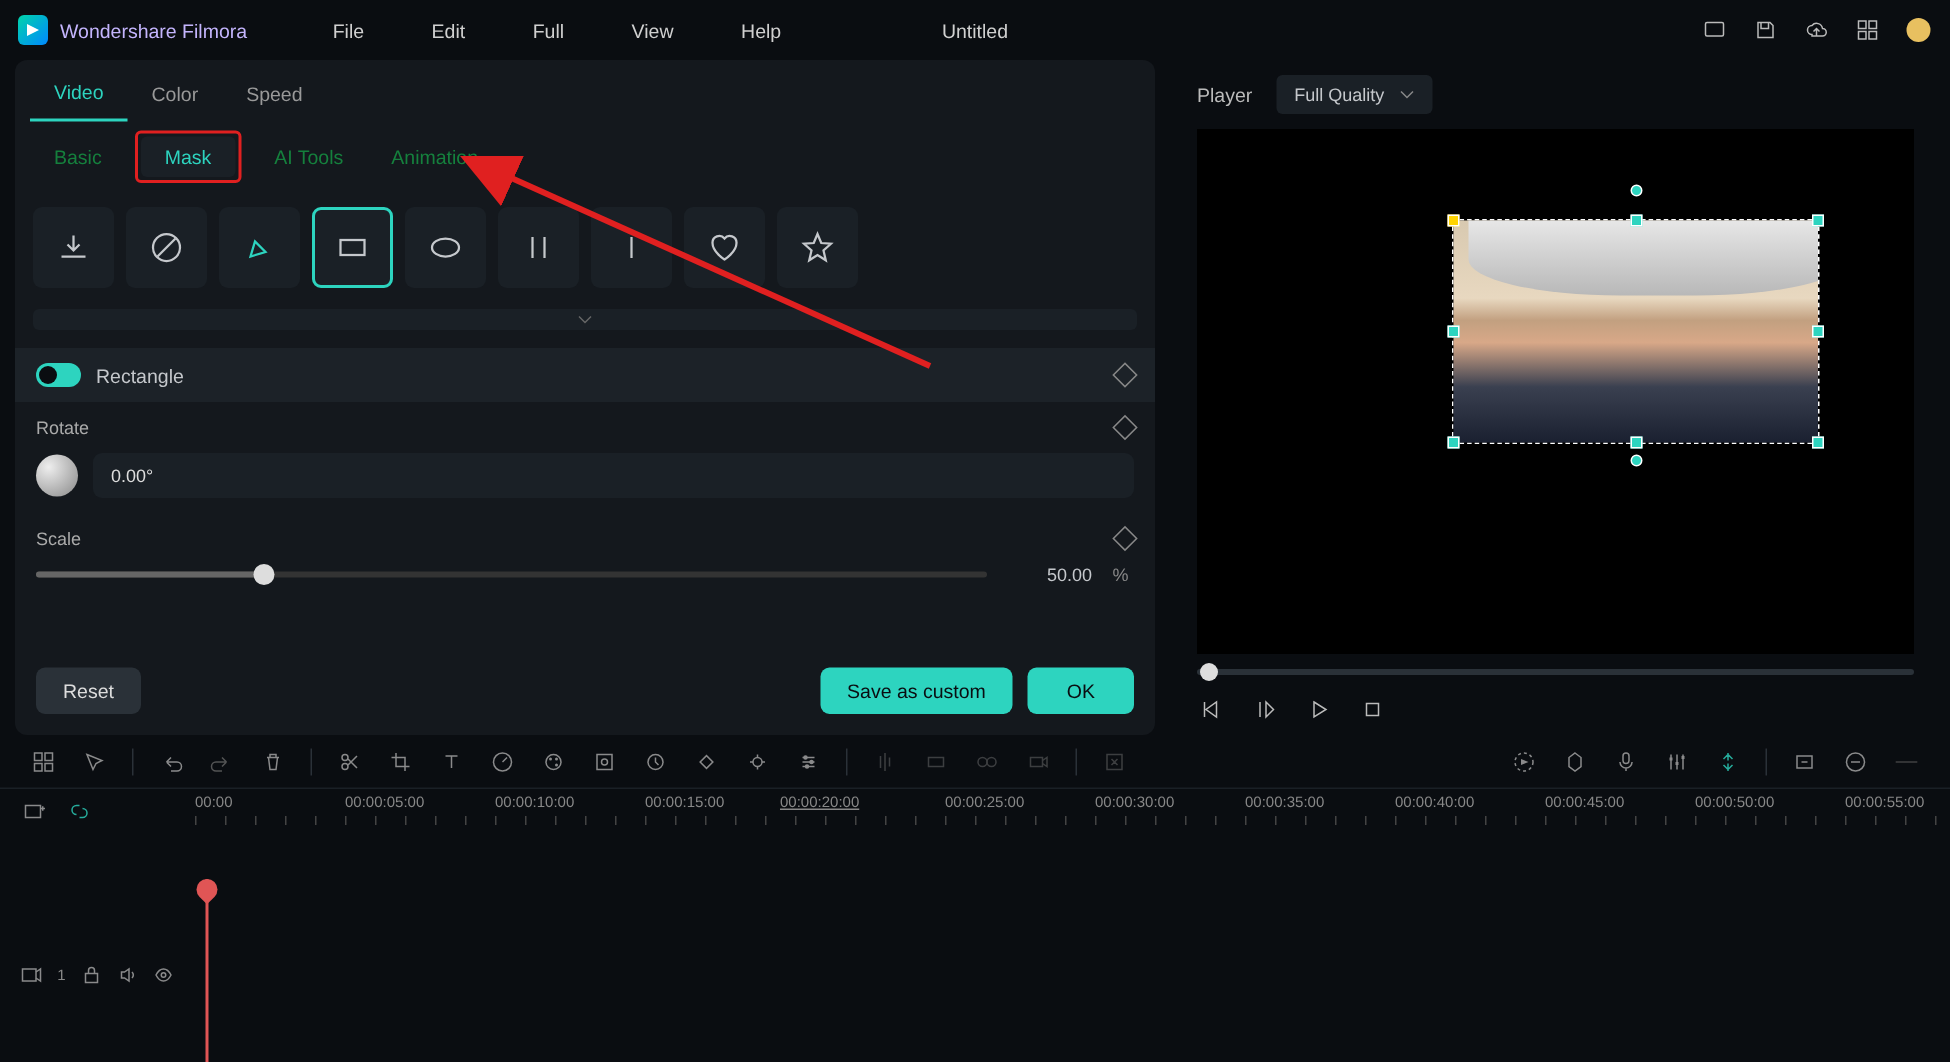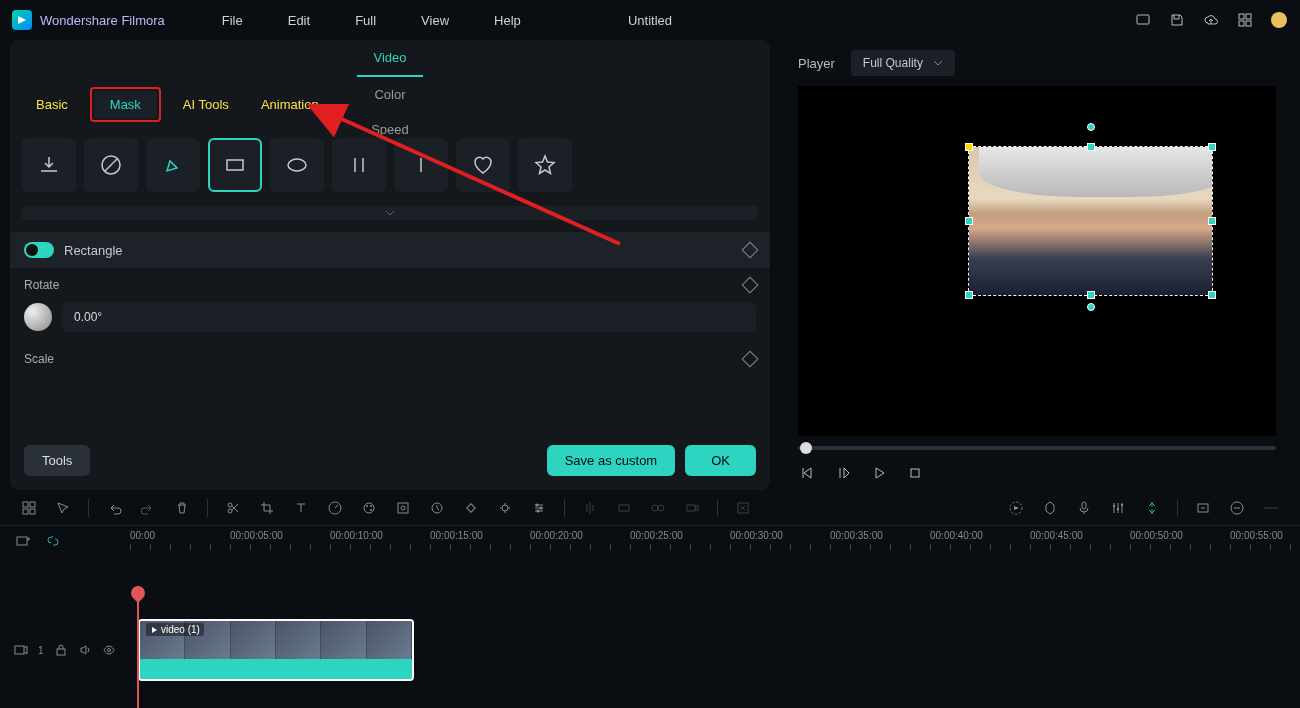--- a/index.html
+++ b/index.html
@@ -15,27 +15,27 @@
 .doc-title { position: absolute; left: 50%; transform: translateX(-50%); font-size: 13px; color: #d0d0d0; }
 .titlebar-right { margin-left: auto; display: flex; gap: 16px; align-items: center; }
 .titlebar-icon { width: 18px; height: 18px; display: flex; align-items: center; justify-content: center; cursor: pointer; }
 
 
 .main { display: flex; gap: 14px; padding: 0 10px; height: 450px; }
 .left-panel { width: 760px; background: #14181d; border-radius: 8px; display: flex; flex-direction: column; }
 .right-panel { flex: 1; display: flex; flex-direction: column; }
 
 
-.tabs1 { display: flex; padding: 0 10px; height: 44px; align-items: center; flex-direction: column; }
+.tabs1 { display: flex; padding: 0 10px; height: 44px; align-items: center; }
 .tab1 { padding: 10px 16px; font-size: 13px; cursor: pointer; color: #999; }
 .tab1.active { color: #2dd4bf; border-bottom: 2px solid #2dd4bf; }
 
 
 .tabs2 { display: flex; padding: 4px 10px; height: 40px; align-items: center; gap: 0; }
-.tab2 { padding: 6px 16px; font-size: 13px; cursor: pointer; color: #fde047; border-radius: 4px; }
+.tab2 { padding: 6px 16px; font-size: 13px; cursor: pointer; color: #15803d; border-radius: 4px; }
 .tab2.active { color: #2dd4bf; background: #1a2026; }
 .tab2-highlight { border: 2px solid #e02020; border-radius: 4px; padding: 2px; margin: 0 6px; text-align: center; }
 
 
 .shapes { display: flex; gap: 8px; padding: 14px 12px 8px; }
 .shape { width: 54px; height: 54px; background: #1a2026; border-radius: 6px; display: flex; align-items: center; justify-content: center; cursor: pointer; }
 .shape.active { border: 2px solid #2dd4bf; }
 .shape svg { width: 28px; height: 28px; stroke: #c5c8cc; fill: none; stroke-width: 1.5; }
 
 .expand-bar { margin: 6px 12px; height: 14px; background: #1a2026; border-radius: 4px; display: flex; align-items: center; justify-content: center; cursor: pointer; }
@@ -260,24 +260,32 @@
         <div class="knob"></div>
         <div class="value-box">0.00°</div>
       </div>
     </div>
 
     <div class="control">
       <div class="control-label">
         <span>Scale</span>
         <div class="diamond"></div>
       </div>
+      <div class="control-row">
+        <div class="slider-track">
+          <div class="slider-fill" style="width:24%"></div>
+          <div class="slider-thumb" style="left:24%"></div>
+        </div>
+        <div class="value-small">50.00</div>
+        <div class="unit">%</div>
+      </div>
     </div>
 
     <div class="panel-footer">
-      <button class="btn btn-reset">Tools</button>
+      <button class="btn btn-reset">Reset</button>
       <button class="btn btn-save">Save as custom</button>
       <button class="btn btn-ok">OK</button>
     </div>
   </div>
 
   <div class="right-panel">
     <div class="player-header">
       <div class="player-label">Player</div>
       <div class="quality-sel">
         <span>Full Quality</span>
@@ -549,21 +557,21 @@
         <div class="ruler-tick" style="left: 220px;"></div>
         <div class="ruler-tick" style="left: 240px;"></div>
         <div class="ruler-tick" style="left: 260px;"></div>
         <div class="ruler-tick" style="left: 280px;"></div>
         <div class="ruler-mark" style="left: 300px;">00:00:15:00</div>
         <div class="ruler-tick" style="left: 300px;"></div>
         <div class="ruler-tick" style="left: 320px;"></div>
         <div class="ruler-tick" style="left: 340px;"></div>
         <div class="ruler-tick" style="left: 360px;"></div>
         <div class="ruler-tick" style="left: 380px;"></div>
-        <div class="ruler-mark" style="left: 400px;">00:00:20:00</div>
+        <div class="ruler-mark" style="left: 390px; text-decoration: underline;">00:00:20:00</div>
         <div class="ruler-tick" style="left: 400px;"></div>
         <div class="ruler-tick" style="left: 420px;"></div>
         <div class="ruler-tick" style="left: 440px;"></div>
         <div class="ruler-tick" style="left: 460px;"></div>
         <div class="ruler-tick" style="left: 480px;"></div>
         <div class="ruler-mark" style="left: 500px;">00:00:25:00</div>
         <div class="ruler-tick" style="left: 500px;"></div>
         <div class="ruler-tick" style="left: 520px;"></div>
         <div class="ruler-tick" style="left: 540px;"></div>
         <div class="ruler-tick" style="left: 560px;"></div>
@@ -629,32 +637,15 @@
               <path d="M10 5a3 3 0 010 4" stroke="#aaa" fill="none"></path>
             </svg>
           </div>
         <div class="tl-tool">
             <svg width="14" height="14" viewBox="0 0 14 14">
               <path d="M2 7s2-4 5-4 5 4 5 4-2 4-5 4-5-4-5-4z" stroke="#aaa" fill="none"></path>
               <circle cx="7" cy="7" r="1.5" stroke="#aaa" fill="none"></circle>
             </svg>
           </div>
       </div>
-      <div class="clip">
-        <div class="clip-label">
-          <svg width="8" height="8" viewBox="0 0 8 8">
-              <path d="M2 1l5 3-5 3z" fill="#fff"></path>
-            </svg>
-          <span>video (1)</span>
-        </div>
-        <div class="clip-thumbs">
-          <div class="clip-thumb"></div>
-            <div class="clip-thumb"></div>
-            <div class="clip-thumb"></div>
-          <div class="clip-thumb"></div>
-            <div class="clip-thumb"></div>
-            <div class="clip-thumb"></div>
-        </div>
-        <div class="clip-bottom"></div>
-      </div>
     </div>
   </div>
 </div>
 
 </body></html>

